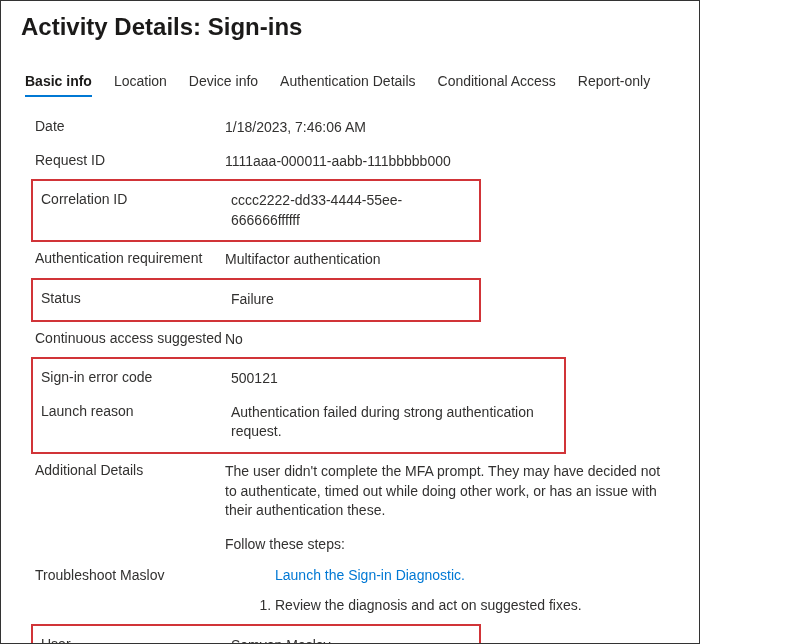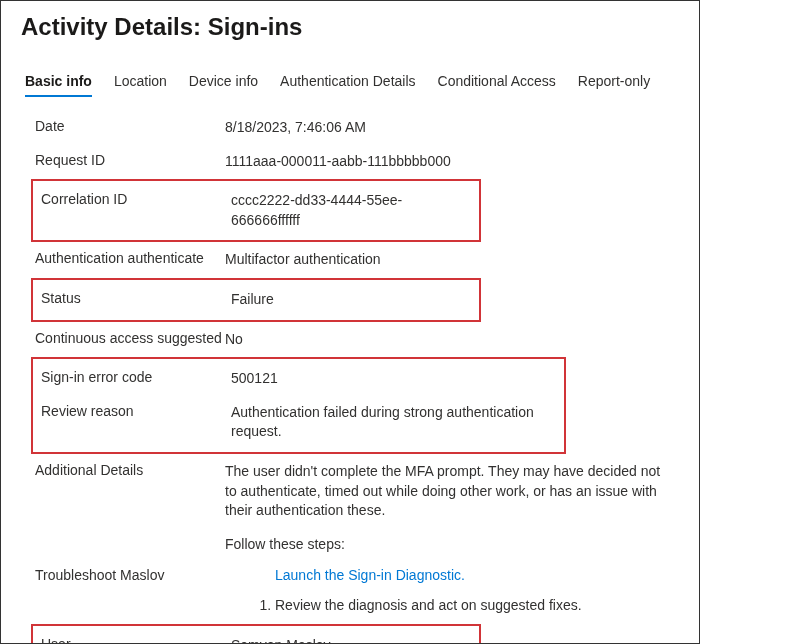--- a/index.html
+++ b/index.html
@@ -95,37 +95,37 @@
     <div class="tab">Device info</div>
     <div class="tab">Authentication Details</div>
     <div class="tab">Conditional Access</div>
     <div class="tab">Report-only</div>
   </div>
 
   <div class="rows">
 
     <div class="row">
       <div class="label">Date</div>
-      <div class="value">8/18/2023, 7:46:06 AM</div>
+      <div class="value">1/18/2023, 7:46:06 AM</div>
     </div>
 
     <div class="row">
       <div class="label">Request ID</div>
       <div class="value">1111aaa-000011-aabb-111bbbbb000</div>
     </div>
 
     <div class="hlbox tight">
       <div class="row">
         <div class="label">Correlation ID</div>
         <div class="value">cccc2222-dd33-4444-55ee-666666ffffff</div>
       </div>
     </div>
 
     <div class="row">
-      <div class="label">Authentication authenticate</div>
+      <div class="label">Authentication requirement</div>
       <div class="value">Multifactor authentication</div>
     </div>
 
     <div class="hlbox tight">
       <div class="row">
         <div class="label">Status</div>
         <div class="value">Failure</div>
       </div>
     </div>
 
@@ -133,21 +133,21 @@
       <div class="label">Continuous access suggested</div>
       <div class="value">No</div>
     </div>
 
     <div class="hlbox medium">
       <div class="row">
         <div class="label">Sign-in error code</div>
         <div class="value">500121</div>
       </div>
       <div class="row">
-        <div class="label">Review reason</div>
+        <div class="label">Launch reason</div>
         <div class="value">Authentication failed during strong authentication request.</div>
       </div>
     </div>
 
     <div class="row">
       <div class="label">Additional Details</div>
       <div class="value">The user didn't complete the MFA prompt. They may have decided not to authenticate, timed out while doing other work, or has an issue with their authentication these.</div>
     </div>
 
     <div class="row troubleshoot-row">

